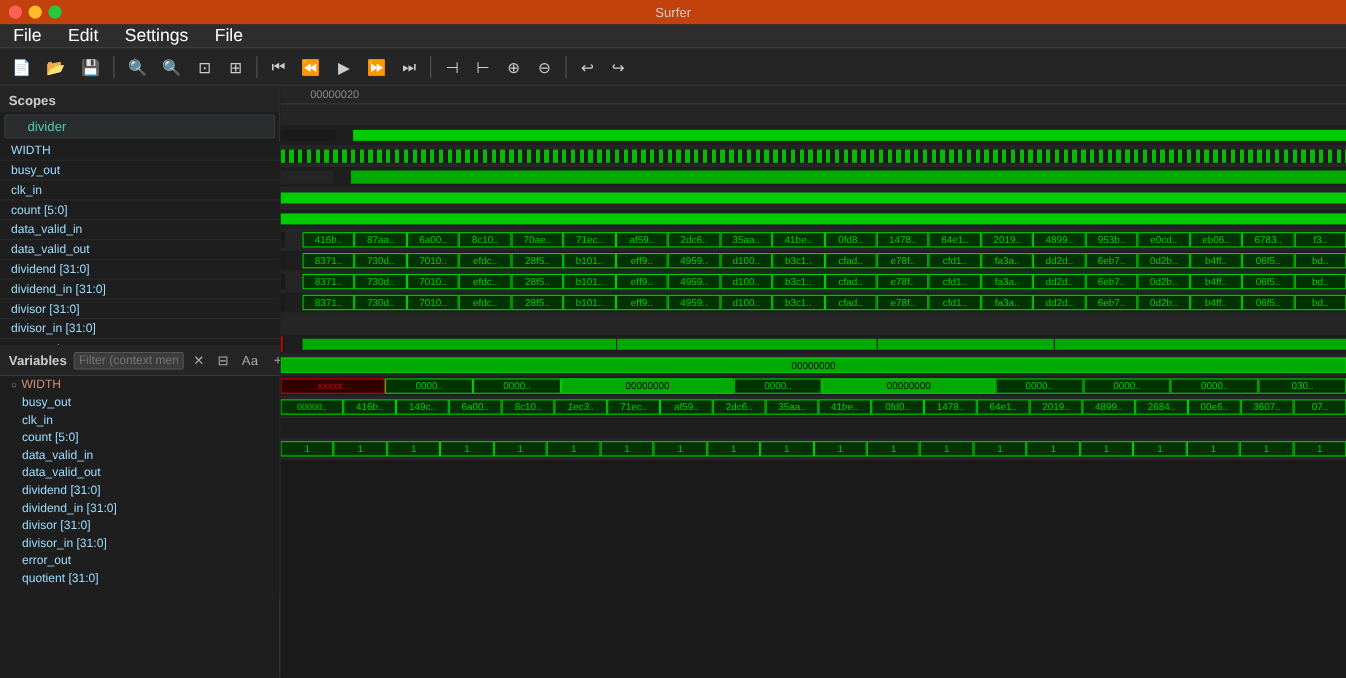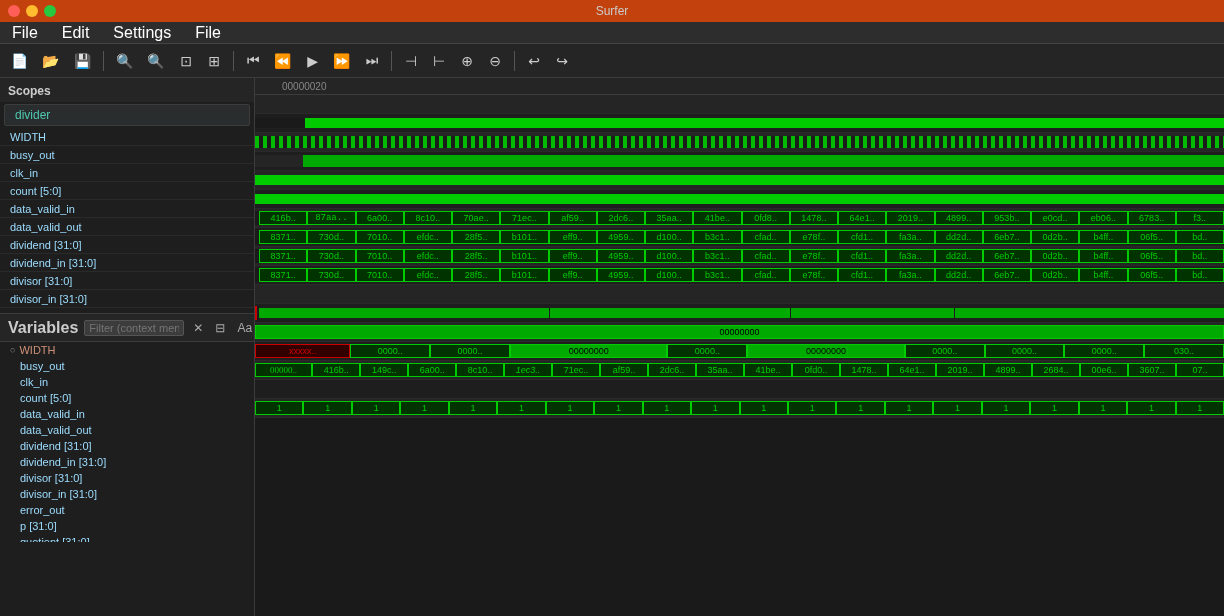--- a/index.html
+++ b/index.html
@@ -105,21 +105,21 @@
 
     
     .scopes-header {
       padding: 6px 8px 4px;
       font-size: 12px;
       font-weight: bold;
       color: #ccc;
       background: #252526;
     }
     .scope-item {
-      padding: 3px 10px;
+      padding: 3px 20px;
       background: #2a2d2e;
       color: #4ec9b0;
       font-size: 12px;
       cursor: pointer;
       border: 1px solid #3c3c3c;
       margin: 2px 4px;
       border-radius: 2px;
     }
 
     
@@ -146,21 +146,21 @@
     }
     .variables-header {
       padding: 4px 8px;
       display: flex;
       align-items: center;
       gap: 6px;
       background: #252526;
       border-bottom: 1px solid #3c3c3c;
     }
     .variables-title {
-      font-size: 16px;
+      font-size: 12px;
       font-weight: bold;
       color: #ccc;
     }
     .filter-input {
       background: #3c3c3c;
       border: 1px solid #555;
       color: #ccc;
       font-size: 11px;
       padding: 1px 4px;
       border-radius: 2px;
@@ -270,20 +270,21 @@
       align-items: center;
       justify-content: center;
       flex: 1;
     }
 
     .wave-row-container {
       height: 19px;
       display: flex;
       align-items: center;
       border-bottom: 1px solid #2a2a2a;
+      gap: 16px;
     }
   </style>
 </head>
 <body>
 
 <div class="titlebar">
   <div class="titlebar-buttons">
     <button class="tb-btn tb-close"></button>
     <button class="tb-btn tb-min"></button>
     <button class="tb-btn tb-max"></button>
@@ -384,21 +385,20 @@
         <div class="var-item" style="padding-left:20px;">busy_out</div>
         <div class="var-item" style="padding-left:20px;">clk_in</div>
         <div class="var-item" style="padding-left:20px;">count [5:0]</div>
         <div class="var-item" style="padding-left:20px;">data_valid_in</div>
         <div class="var-item" style="padding-left:20px;">data_valid_out</div>
         <div class="var-item" style="padding-left:20px;">dividend [31:0]</div>
         <div class="var-item" style="padding-left:20px;">dividend_in [31:0]</div>
         <div class="var-item" style="padding-left:20px;">divisor [31:0]</div>
         <div class="var-item" style="padding-left:20px;">divisor_in [31:0]</div>
         <div class="var-item" style="padding-left:20px;">error_out</div>
-        <div class="var-item" style="padding-left:20px;">p [31:0]</div>
         <div class="var-item" style="padding-left:20px;">quotient [31:0]</div>
       </div>
     </div>
 
   </div>
 
   <div class="wave-area">
 
     <div class="time-header">
       <span class="time-label" style="left:12px;margin-left:15px;">00000020</span>
@@ -428,21 +428,21 @@
       </div>
 
       <div class="wave-row-container" style="background:#1e1e1e;">
         <div style="height:10px; flex:1; background:#00cc00;"></div>
       </div>
 
       <div class="wave-row-container" style="background:#252526; overflow:hidden;">
         <div style="width:4px; flex-shrink:0; height:14px; background:#1a1a1a;"></div>
         <div class="wave-segments">
           <div class="wave-seg" style="flex:1;">416b..</div>
-          <div class="wave-seg" style="flex:1;font-family:Liberation Mono, monospace;">87aa..</div>
+          <div class="wave-seg" style="flex:1;">87aa..</div>
           <div class="wave-seg" style="flex:1;">6a00..</div>
           <div class="wave-seg" style="flex:1;">8c10..</div>
           <div class="wave-seg" style="flex:1;">70ae..</div>
           <div class="wave-seg" style="flex:1;">71ec..</div>
           <div class="wave-seg" style="flex:1;">af59..</div>
           <div class="wave-seg" style="flex:1;">2dc6..</div>
           <div class="wave-seg" style="flex:1;">35aa..</div>
           <div class="wave-seg" style="flex:1;">41be..</div>
           <div class="wave-seg" style="flex:1;">0fd8..</div>
           <div class="wave-seg" style="flex:1;">1478..</div>

